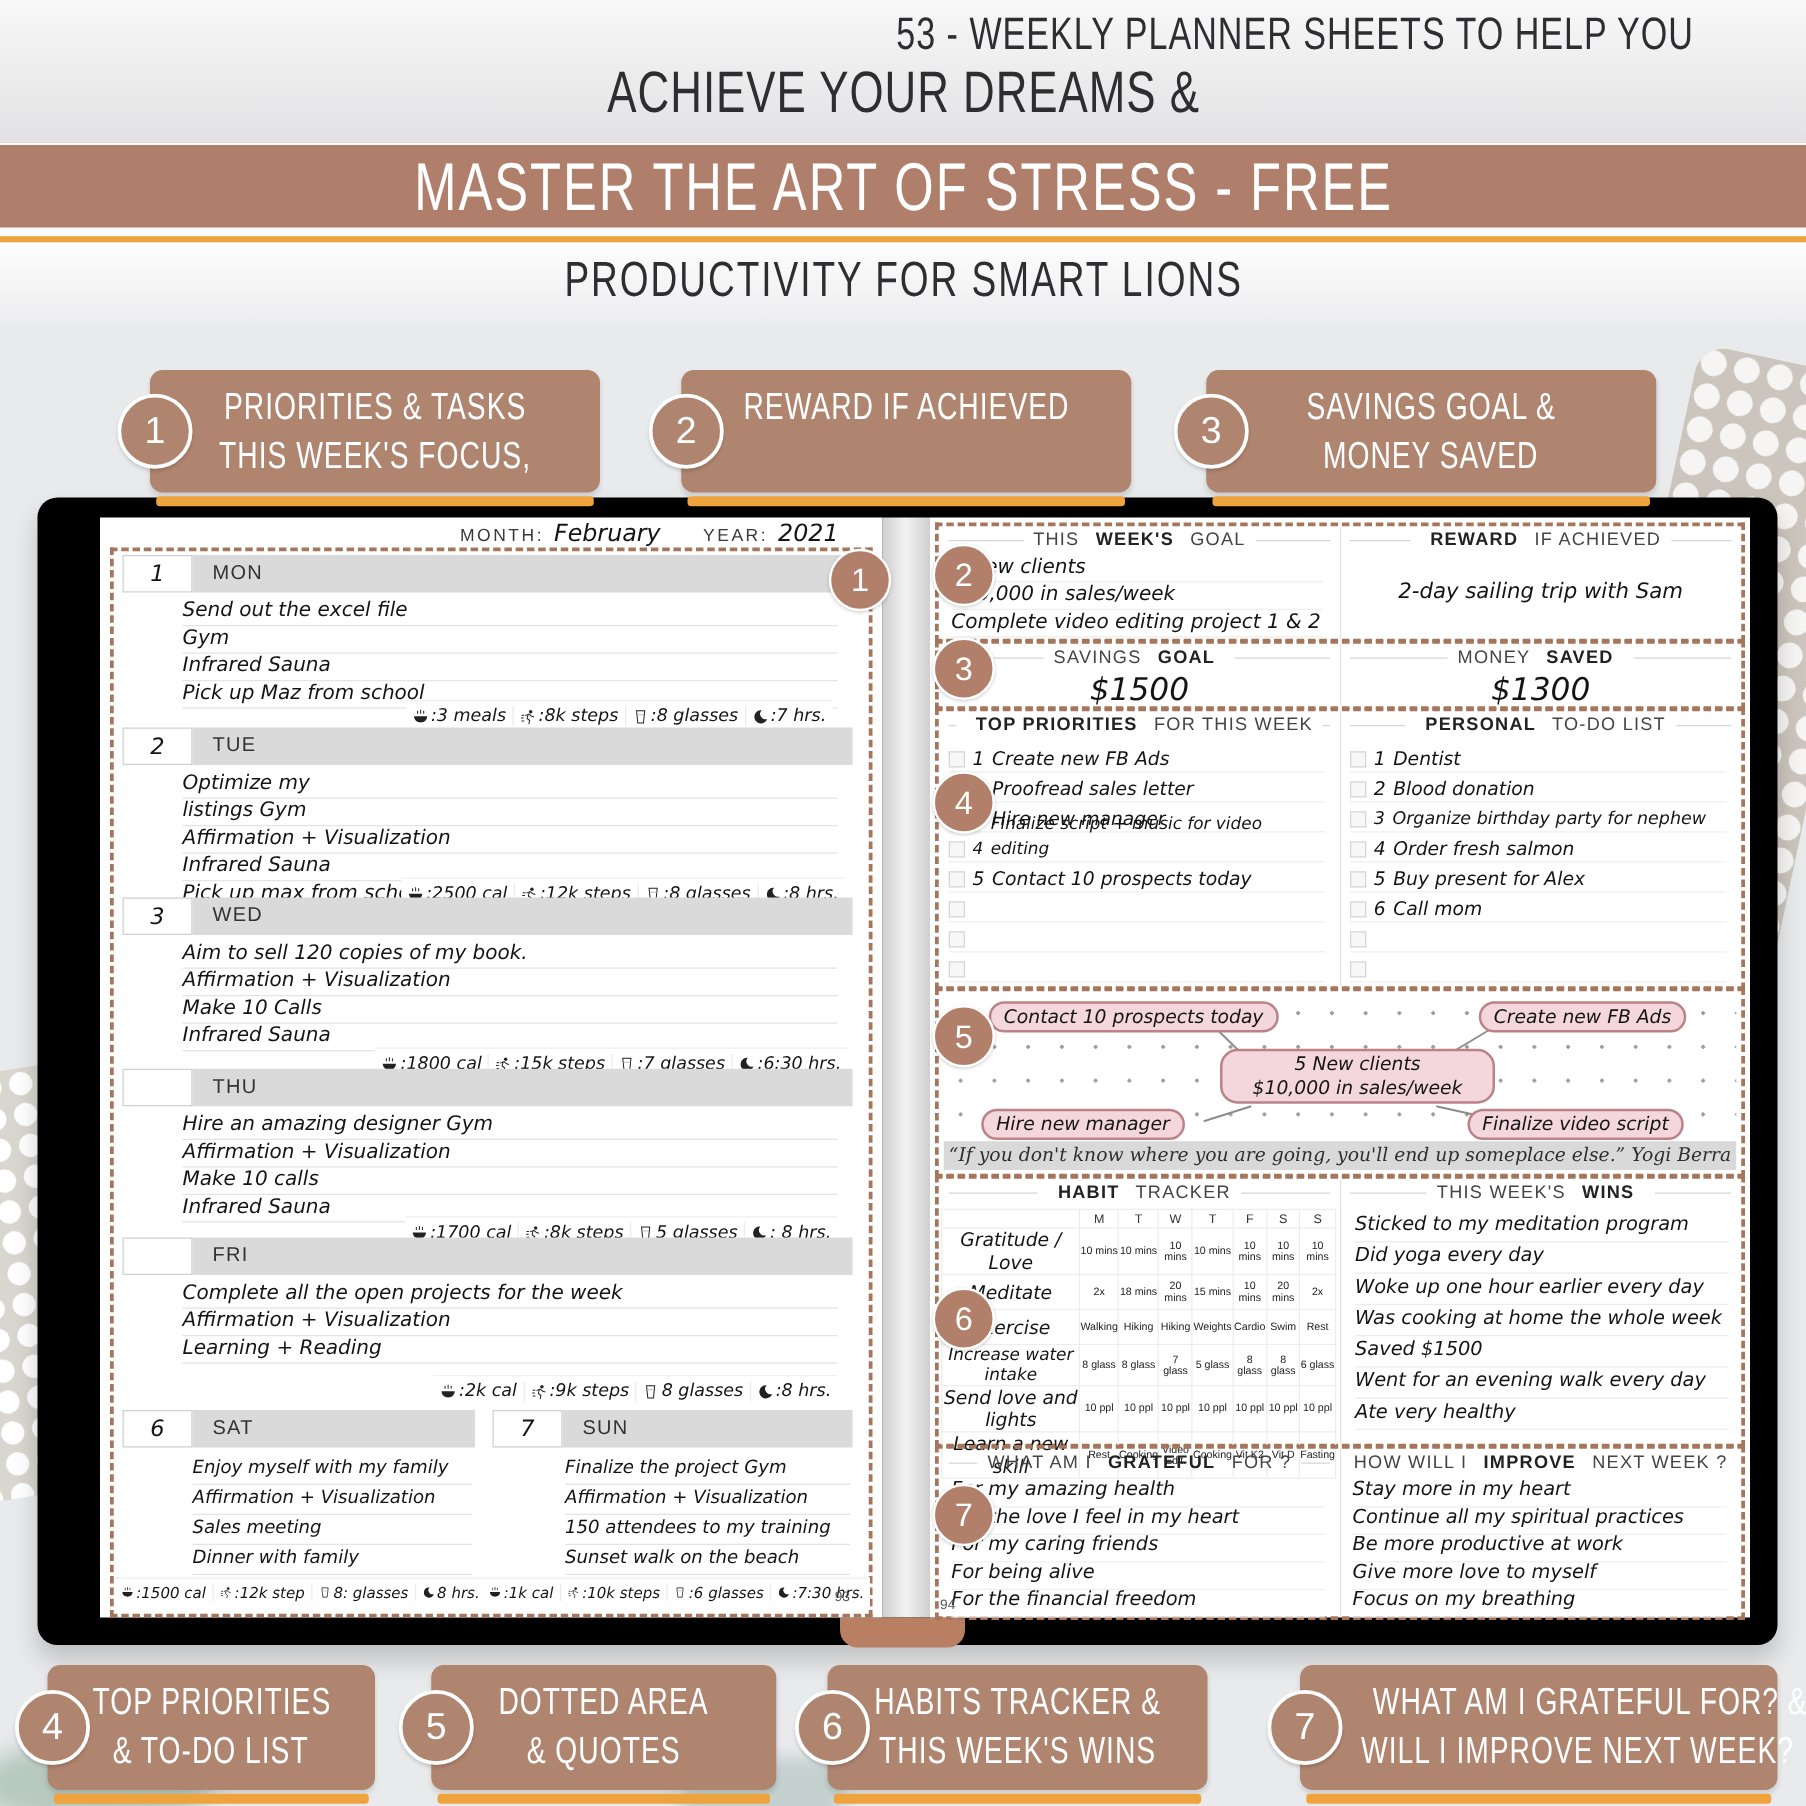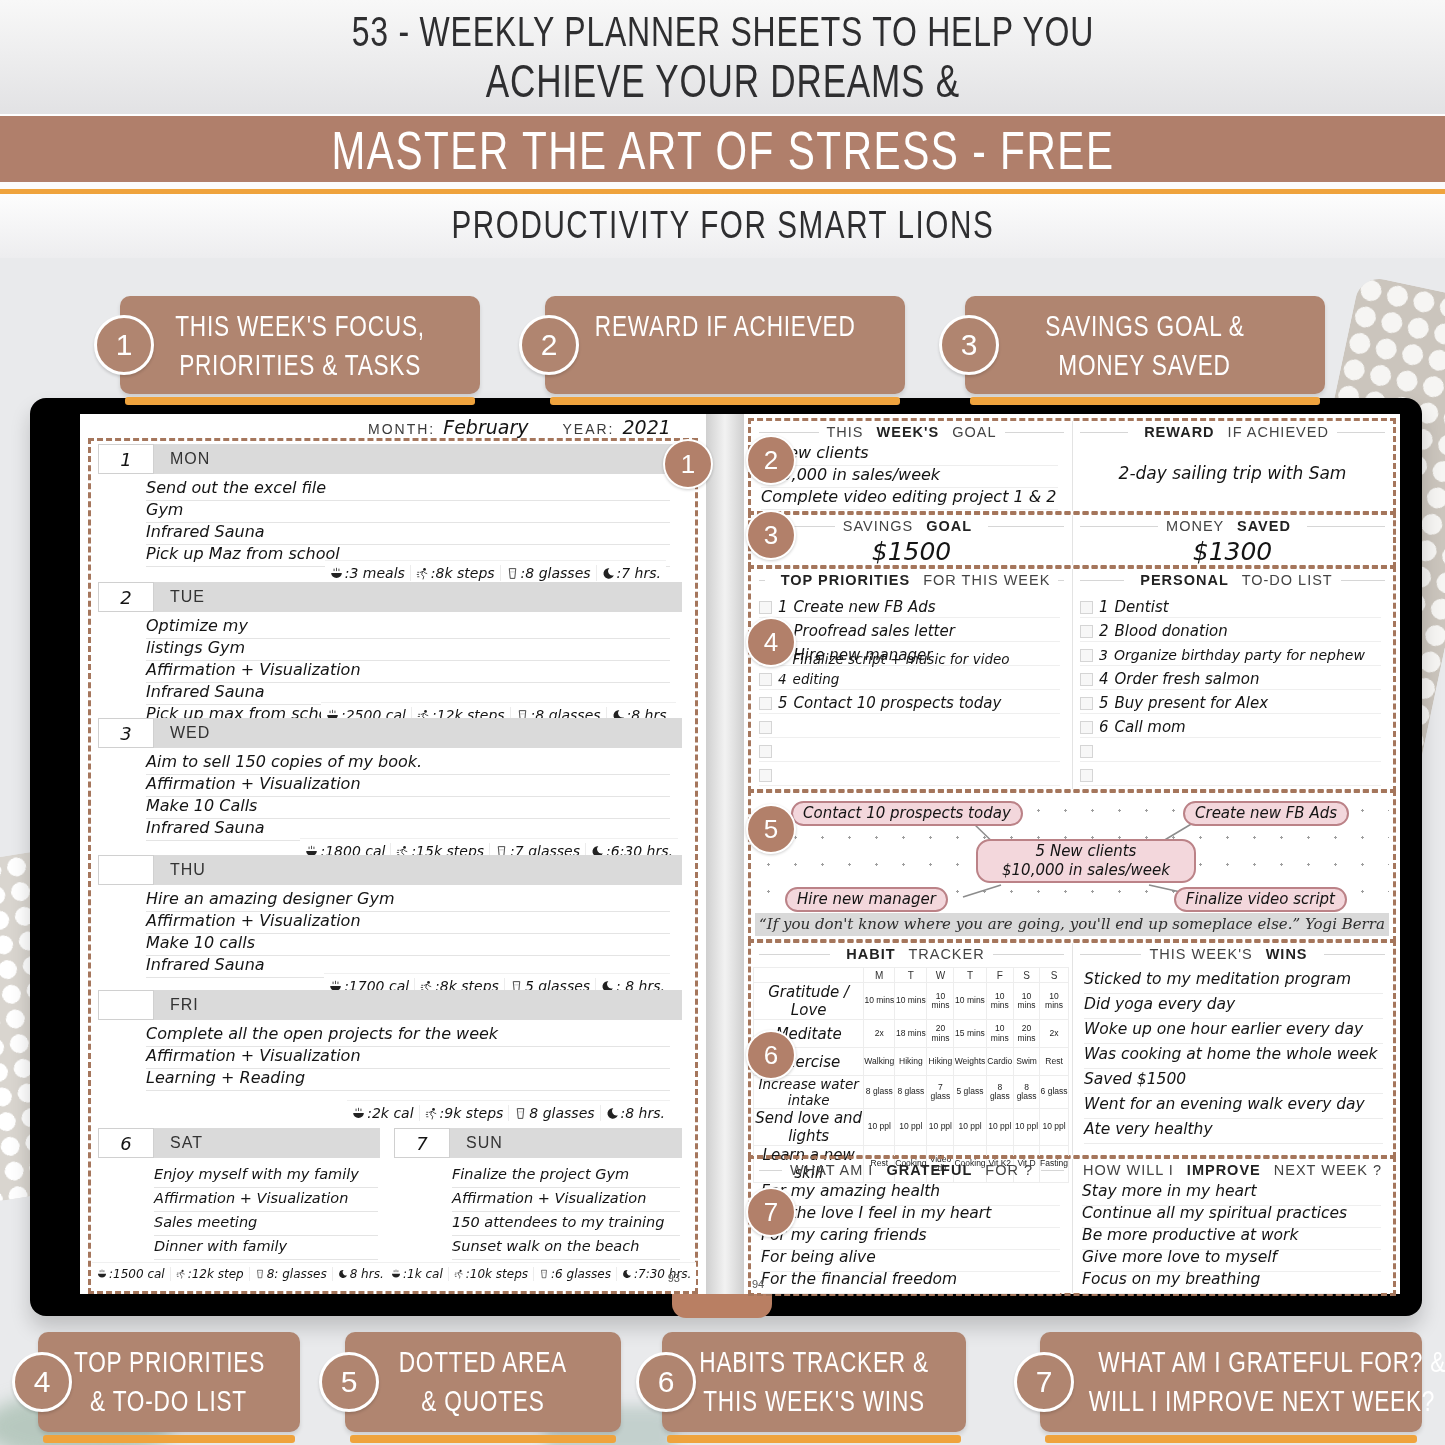--- a/index.html
+++ b/index.html
@@ -3,21 +3,21 @@
 <meta charset="utf-8">
 <style>
   html,body{margin:0;padding:0;background:#dfe0e2;}
   .canvas{position:relative;width:1445px;height:1445px;background:#e9eaec;overflow:hidden;
           font-family:"Liberation Sans",sans-serif;}
   .cond{display:inline-block;transform:scale(0.78,1.04);transform-origin:50% 50%;white-space:nowrap;}
 
   
   .title-band{position:absolute;top:0;left:0;right:0;height:114px;text-align:center;
               background:linear-gradient(180deg,#f8f8f8,#e2e2e4);color:#2e2e30;z-index:3;}
-  .title-l1{margin-top:8px;font-size:41px;letter-spacing:1px;}
+  .title-l1{margin-top:8px;font-size:35px;letter-spacing:1px;text-align:right;}
   .title-l2{font-size:45px;letter-spacing:1px;}
   .banner{position:absolute;top:114px;left:0;right:0;height:68px;background:#b07f6b;color:#fff;
           text-align:center;line-height:68px;font-size:52px;letter-spacing:2px;border-top:2px solid #fff;z-index:3;}
   .white-gap{position:absolute;top:182px;left:0;right:0;height:7px;background:#fbfbfb;z-index:3;}
   .orange-line{position:absolute;top:189px;left:0;right:0;height:5px;background:#efa33d;z-index:3;}
   .sub-band{position:absolute;top:194px;left:0;right:0;height:64px;text-align:center;line-height:60px;
             background:linear-gradient(180deg,#fdfdfd,#ededef);color:#2e2e30;font-size:38px;letter-spacing:2px;z-index:3;}
 
   
   .polka-right{position:absolute;right:-24px;top:286px;width:160px;height:480px;background-color:#cbc5bd;
@@ -126,22 +126,22 @@
   </div>
   <div class="white-gap"></div>
   <div class="orange-line"></div>
   <div class="sub-band">
     <span class="cond">PRODUCTIVITY FOR SMART LIONS</span>
   </div>
 
   <div class="callout" style="left:120px;top:296px;width:360px;height:98px;">
     <div class="co-circle">1</div>
     <div class="co-pad">
+      <div class="co-line"><span class="cond">PRIORITIES &amp; TASKS</span></div>
       <div class="co-line"><span class="cond">THIS WEEK'S FOCUS,</span></div>
-      <div class="co-line"><span class="cond">PRIORITIES &amp; TASKS</span></div>
     </div>
   </div>
   <div class="callout" style="left:545px;top:296px;width:360px;height:98px;">
     <div class="co-circle">2</div>
     <div class="co-pad">
       <div class="co-line"><span class="cond">REWARD IF ACHIEVED</span></div>
     </div>
   </div>
   <div class="callout" style="left:965px;top:296px;width:360px;height:98px;">
     <div class="co-circle">3</div>
@@ -238,21 +238,21 @@
               <path d="M9 1.5A6.5 6.5 0 1 0 14.5 10 5.2 5.2 0 0 1 9 1.5z" fill="#222"></path>
             </svg>
             <span>:8 hrs.</span>
           </div>
       </div>
 
       <div class="day-bar" style="top:304px;">
         <div class="dnum hw">3</div>
         <div class="dname">WED</div>
       </div>
-      <div class="task hw" style="top:338px;">Aim to sell 150 copies of my book.</div>
+      <div class="task hw" style="top:338px;">Aim to sell 120 copies of my book.</div>
       <div class="task hw" style="top:360px;">Affirmation + Visualization</div>
       <div class="task hw" style="top:382px;">Make 10 Calls</div>
       <div class="task hw" style="top:404px;">Infrared Sauna</div>
       <div class="stats hw" style="top:424px;right:28px;">
         <div class="st">
             <svg class="ic" viewBox="0 0 16 16">
               <path d="M1.5 7.5h13c0 3.6-2.9 6-6.5 6s-6.5-2.4-6.5-6z" fill="#222"></path>
               <path d="M5 2v3M8 1v4M11 2v3" stroke="#222" fill="none"></path>
             </svg>
             <span>:1800 cal</span>

